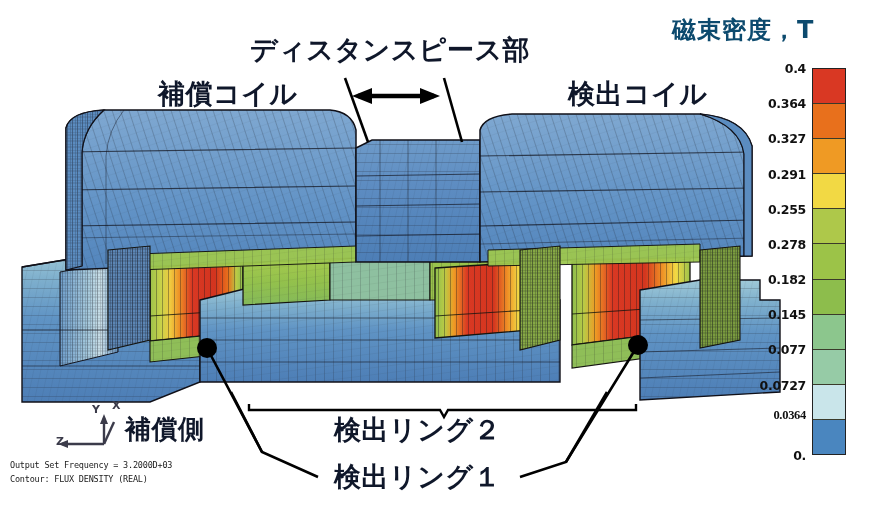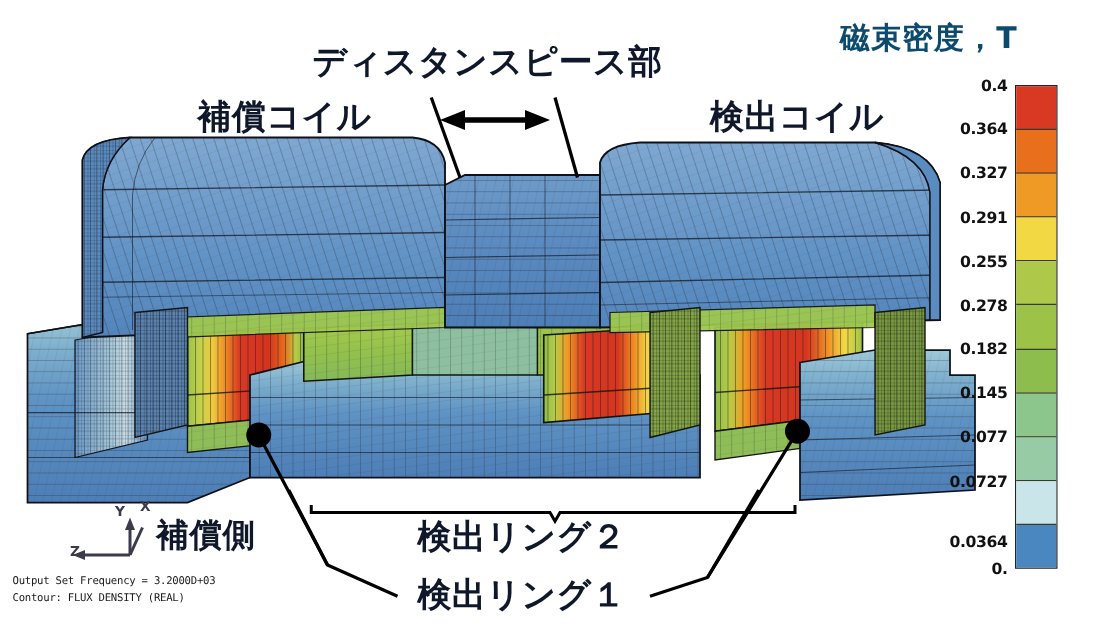--- a/index.html
+++ b/index.html
@@ -359,17 +359,17 @@
       <div class="cb-label" style="top: 0px;">0.4</div>
       <div class="cb-label" style="top: 35.1818px;">0.364</div>
       <div class="cb-label" style="top: 70.3636px;">0.327</div>
       <div class="cb-label" style="top: 105.545px;">0.291</div>
       <div class="cb-label" style="top: 140.727px;">0.255</div>
       <div class="cb-label" style="top: 175.909px;">0.278</div>
       <div class="cb-label" style="top: 211.091px;">0.182</div>
       <div class="cb-label" style="top: 246.273px;">0.145</div>
       <div class="cb-label" style="top: 281.455px;">0.077</div>
       <div class="cb-label" style="top: 316.636px;">0.0727</div>
-      <div class="cb-label" style="top: 365px;">0.0364</div>
+      <div class="cb-label" style="top: 347px; font-family: Liberation Serif, serif;">0.0364</div>
       <div class="cb-label" style="top: 387px;">0.</div>
     </div>
 
 </div>
 
 </body></html>

